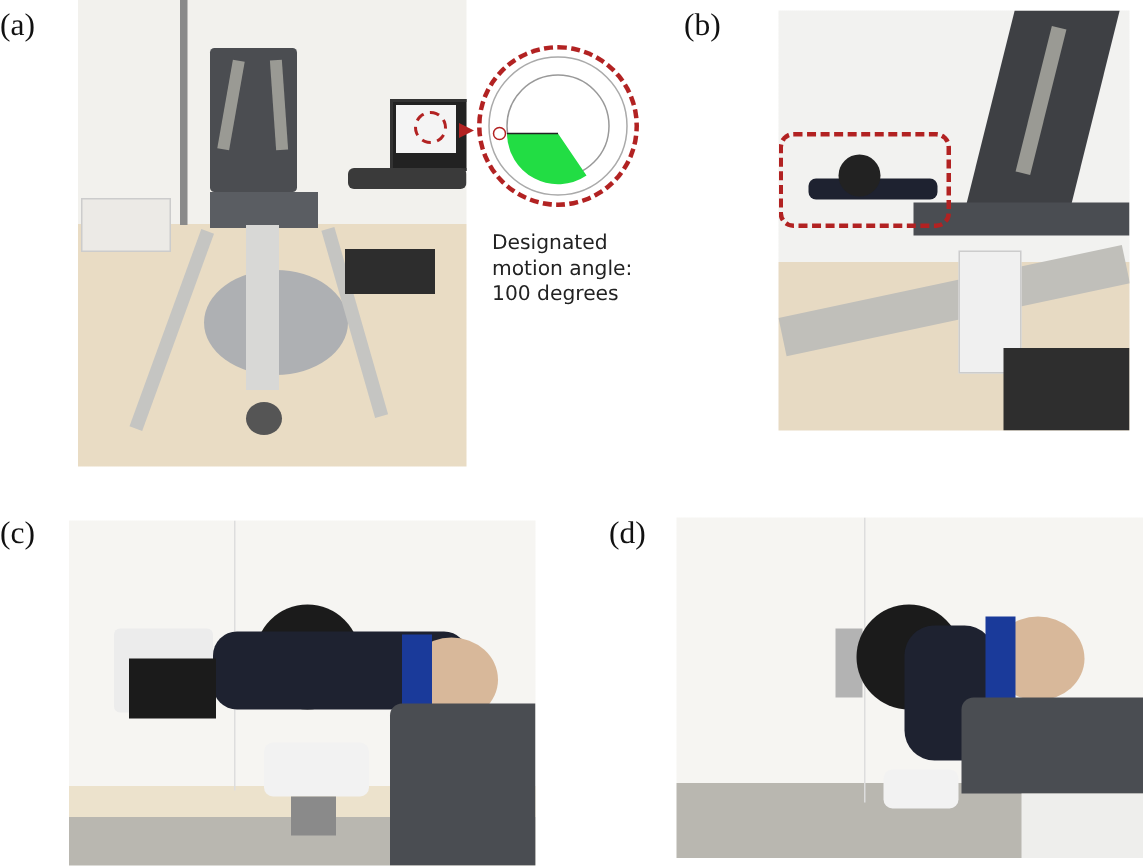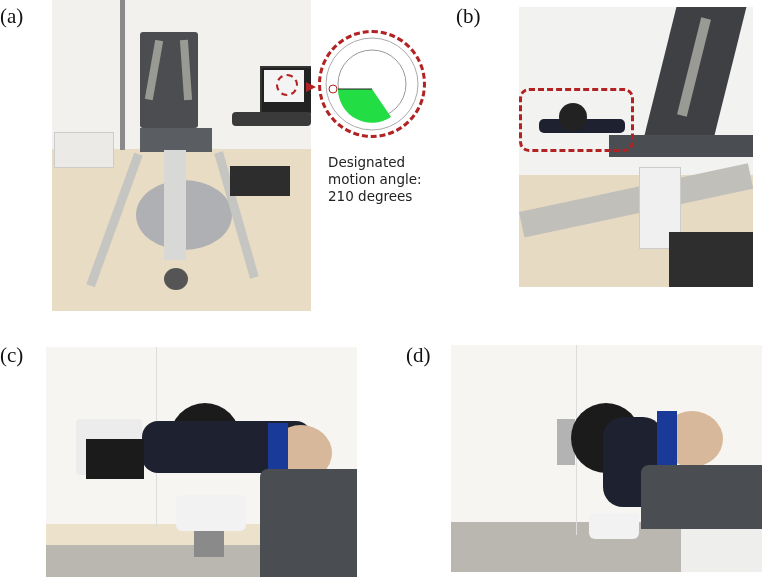--- a/index.html
+++ b/index.html
@@ -41,21 +41,21 @@
     <circle cx="51" cy="51" r="46" fill="none" stroke="#aaa" stroke-width="1"></circle>
     <circle cx="51" cy="51" r="34" fill="none" stroke="#999" stroke-width="1"></circle>
     <path d="M51 56 L17 56 A34 34 0 0 0 70 84 Z" fill="#22dd44"></path>
     <line x1="17" y1="56" x2="51" y2="56" stroke="#222" stroke-width="1"></line>
     <circle cx="12" cy="56" r="4" fill="none" stroke="#b22222" stroke-width="1"></circle>
   </svg>
 </div>
 <div class="abs" style="left:306px;top:82px;width:0;height:0;border-top:5px solid transparent;border-bottom:5px solid transparent;border-left:10px solid #b22222;"></div>
 <div class="caption" style="left:328px;top:154px;">Designated
 motion angle:
-210 degrees</div>
+100 degrees</div>
 
 <div class="photo" style="left:519px;top:7px;width:234px;height:280px;background:linear-gradient(#f2f2f0 0 60%,#e7dac3 60% 100%);">
   <div class="abs" style="left:140px;top:0;width:70px;height:140px;background:#3e4044;transform:skewX(-14deg);"></div>
   <div class="abs" style="left:170px;top:10px;width:10px;height:100px;background:#9a9a94;transform:rotate(14deg);"></div>
   <div class="abs" style="left:90px;top:128px;width:144px;height:22px;background:#4a4d52;"></div>
   <div class="abs" style="left:0;top:205px;width:234px;height:26px;background:#c0bfba;transform:rotate(-12deg);transform-origin:left top;"></div>
   <div class="abs" style="left:120px;top:160px;width:40px;height:80px;background:#f0f0f0;border:1px solid #ccc;"></div>
   <div class="abs" style="left:150px;top:225px;width:84px;height:55px;background:#2e2e2e;"></div>
   <div class="abs" style="left:0;top:81px;width:115px;height:64px;border:3px dashed #b22222;border-radius:10px;box-sizing:border-box;"></div>
   <div class="abs" style="left:20px;top:112px;width:86px;height:14px;background:#1e2230;border-radius:5px;"></div>

